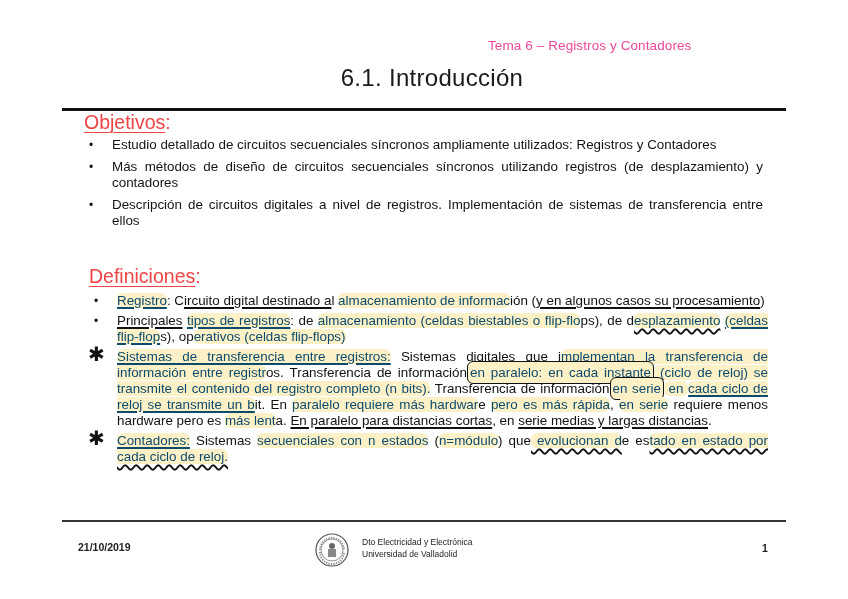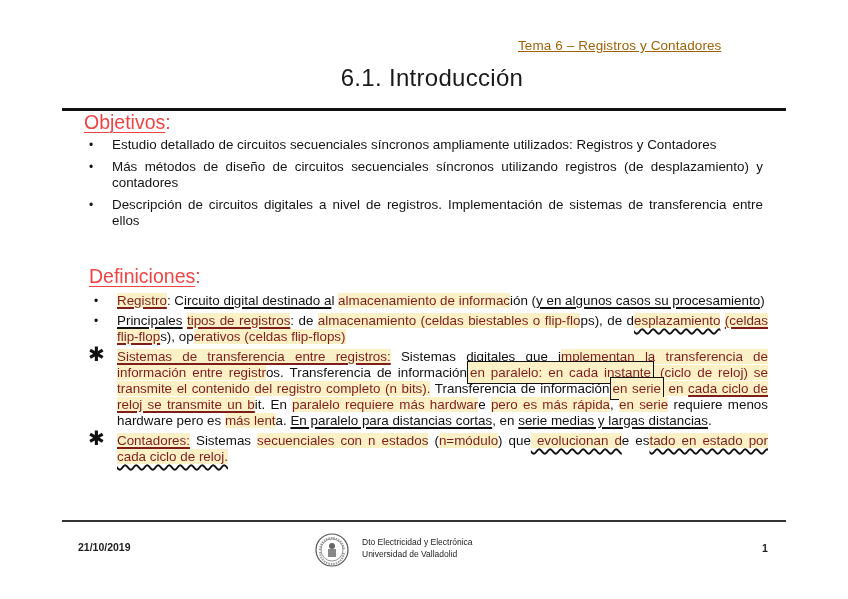--- a/index.html
+++ b/index.html
@@ -1,35 +1,35 @@
 <!DOCTYPE html>
 <html><head>
 <meta charset="utf-8">
 <style>
   html, body { margin: 0; padding: 0; background: #ffffff; }
   body { width: 848px; height: 599px; position: relative; overflow: hidden;
          font-family: "Liberation Sans", "DejaVu Sans", sans-serif; color: #111; }
-  .header-topic { position: absolute; left: 518px; top: 38px; font-size: 13.5px; color: #a16207; letter-spacing: 0.1px; text-decoration: underline; }
+  .header-topic { position: absolute; left: 488px; top: 38px; font-size: 13.5px; color: #ec4899; letter-spacing: 0.1px; }
   .slide-title { position: absolute; left: 0; width: 848px; top: 64px; text-align: center; font-size: 24px; color: #1a1a1a; letter-spacing: 0.3px; padding-left: 8px; }
   .slide-title span { position: relative; left: 0px; }
   .rule { position: absolute; left: 62px; width: 724px; background: #111; }
   .rule.top { top: 108px; height: 3px; }
   .rule.bottom { top: 520px; height: 2px; background: #333; }
   .section-head { position: absolute; font-size: 19.5px; color: #ef4444; }
   .section-head .u { text-decoration: underline; text-underline-offset: 3px; text-decoration-thickness: 1px; }
   .objectives-head { left: 84px; top: 111px; }
   .definitions-head { left: 89px; top: 265px; }
   ul.obj { position: absolute; left: 89px; top: 137px; width: 674px; margin: 0; padding: 0; list-style: none; }
   ul.obj li { position: relative; padding-left: 23px; font-size: 13.4px; line-height: 16px; margin-bottom: 6px; text-align: justify; color: #141414; }
   ul.obj li::before { content: "•"; position: absolute; left: 0; top: 0; font-size: 12px; }
   ul.defs { position: absolute; left: 94px; top: 293px; width: 674px; margin: 0; padding: 0; list-style: none; }
   ul.defs li { position: relative; padding-left: 23px; font-size: 13.4px; line-height: 16px; margin-bottom: 4px; text-align: justify; color: #111; }
   ul.defs li.bullet::before { content: "•"; position: absolute; left: 0; top: 0; font-size: 12px; }
   .star { position: absolute; left: -6px; top: -3px; font-size: 20px; font-weight: bold; color: #111; }
-  .hl { background: #fcf1c6; color: #7f1d1d; border-radius: 0; }
+  .hl { background: #fcf1c6; color: #0c4a6e; border-radius: 6px; }
   .ul { text-decoration: underline; text-decoration-thickness: 1.5px; text-underline-offset: 2px; }
   .wavy { text-decoration: underline wavy #111; text-decoration-thickness: 1.5px; text-underline-offset: 3px; }
   .box { border: 1.5px solid #111; padding: 3px 2px; }
   .footer-date { position: absolute; left: 78px; top: 541px; font-size: 10.5px; font-weight: bold; color: #222; }
   .footer-logo { position: absolute; left: 314px; top: 532px; width: 36px; height: 36px; }
   .footer-org { position: absolute; left: 362px; top: 536px; font-size: 8.5px; line-height: 12px; color: #222; text-align: left; }
   .footer-page { position: absolute; left: 762px; top: 542px; font-size: 10.5px; font-weight: bold; color: #222; }
 </style>
 </head>
 <body>

